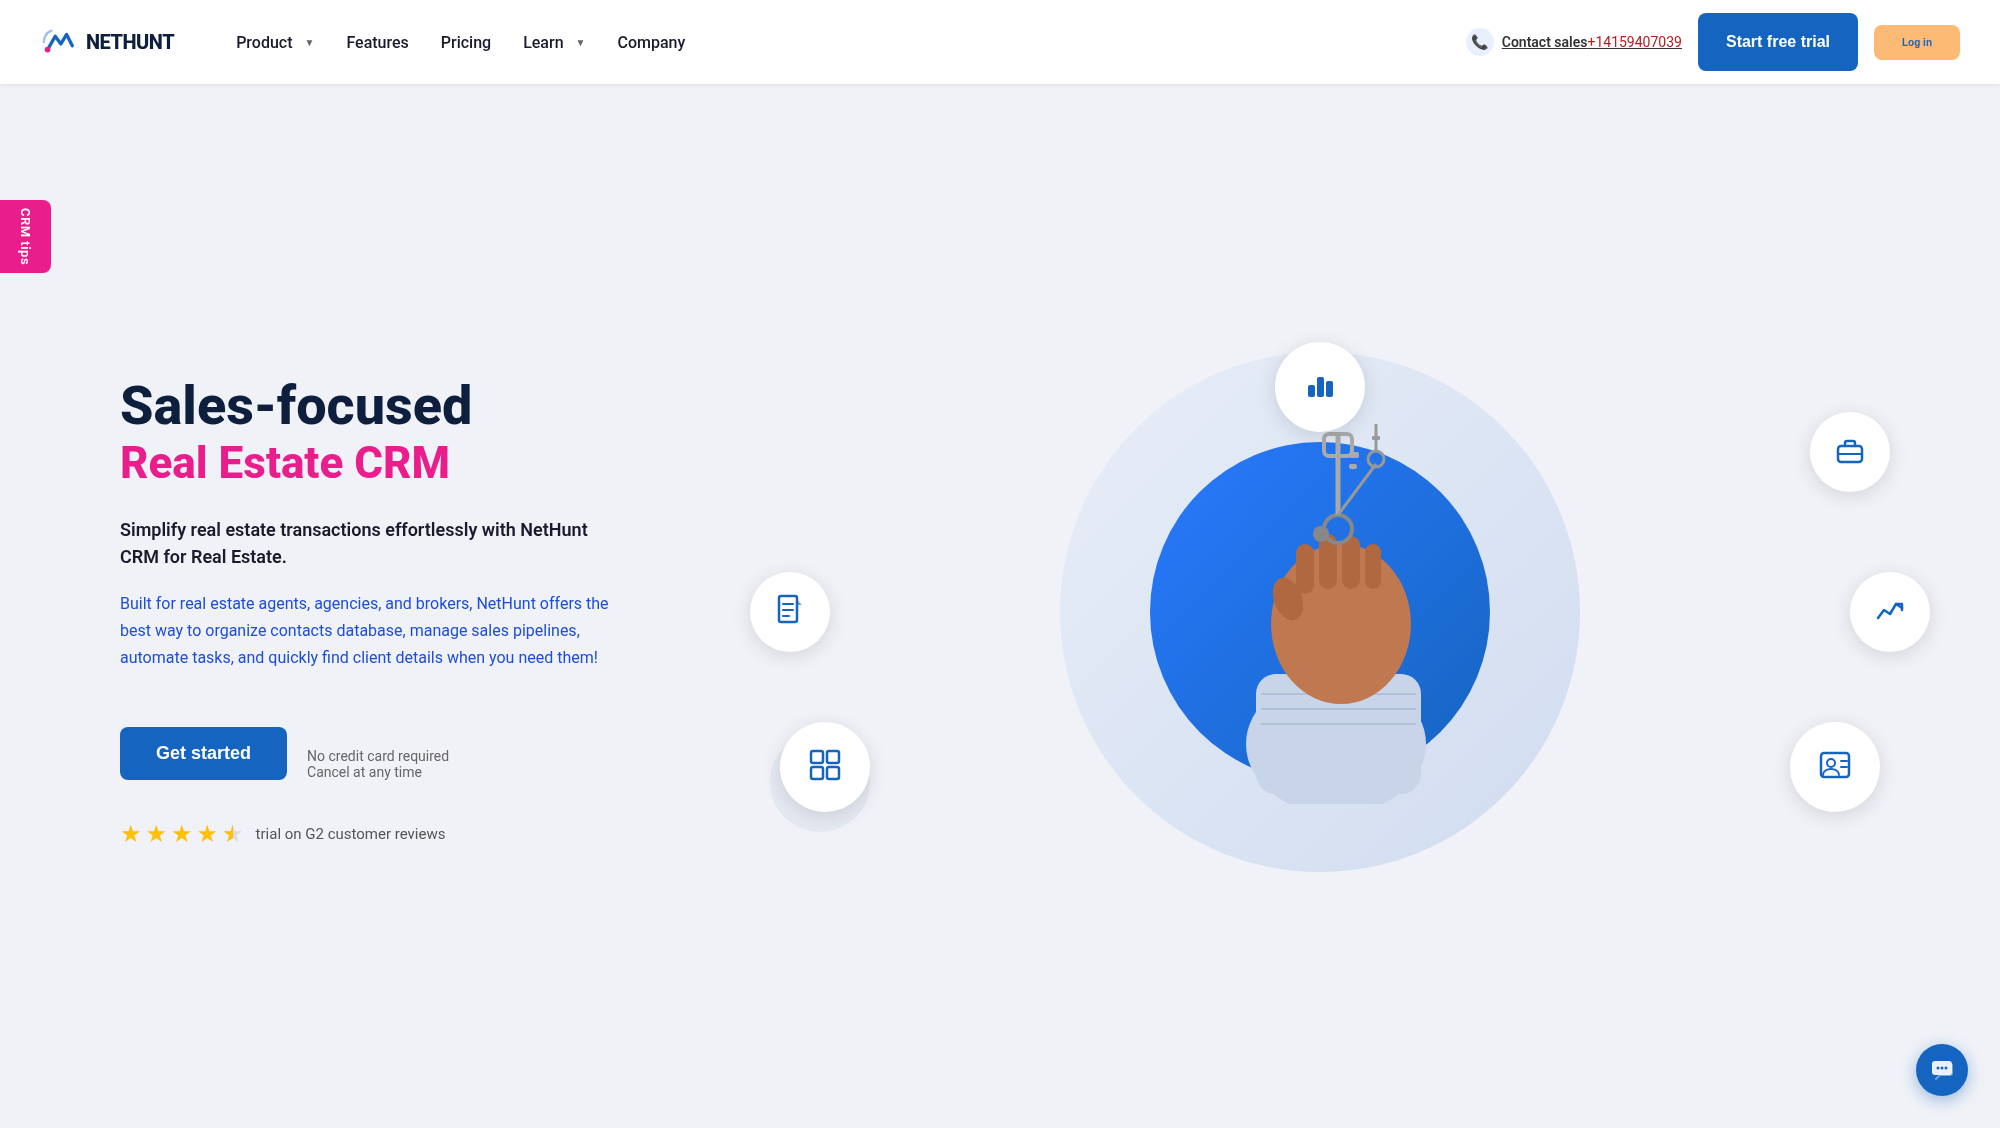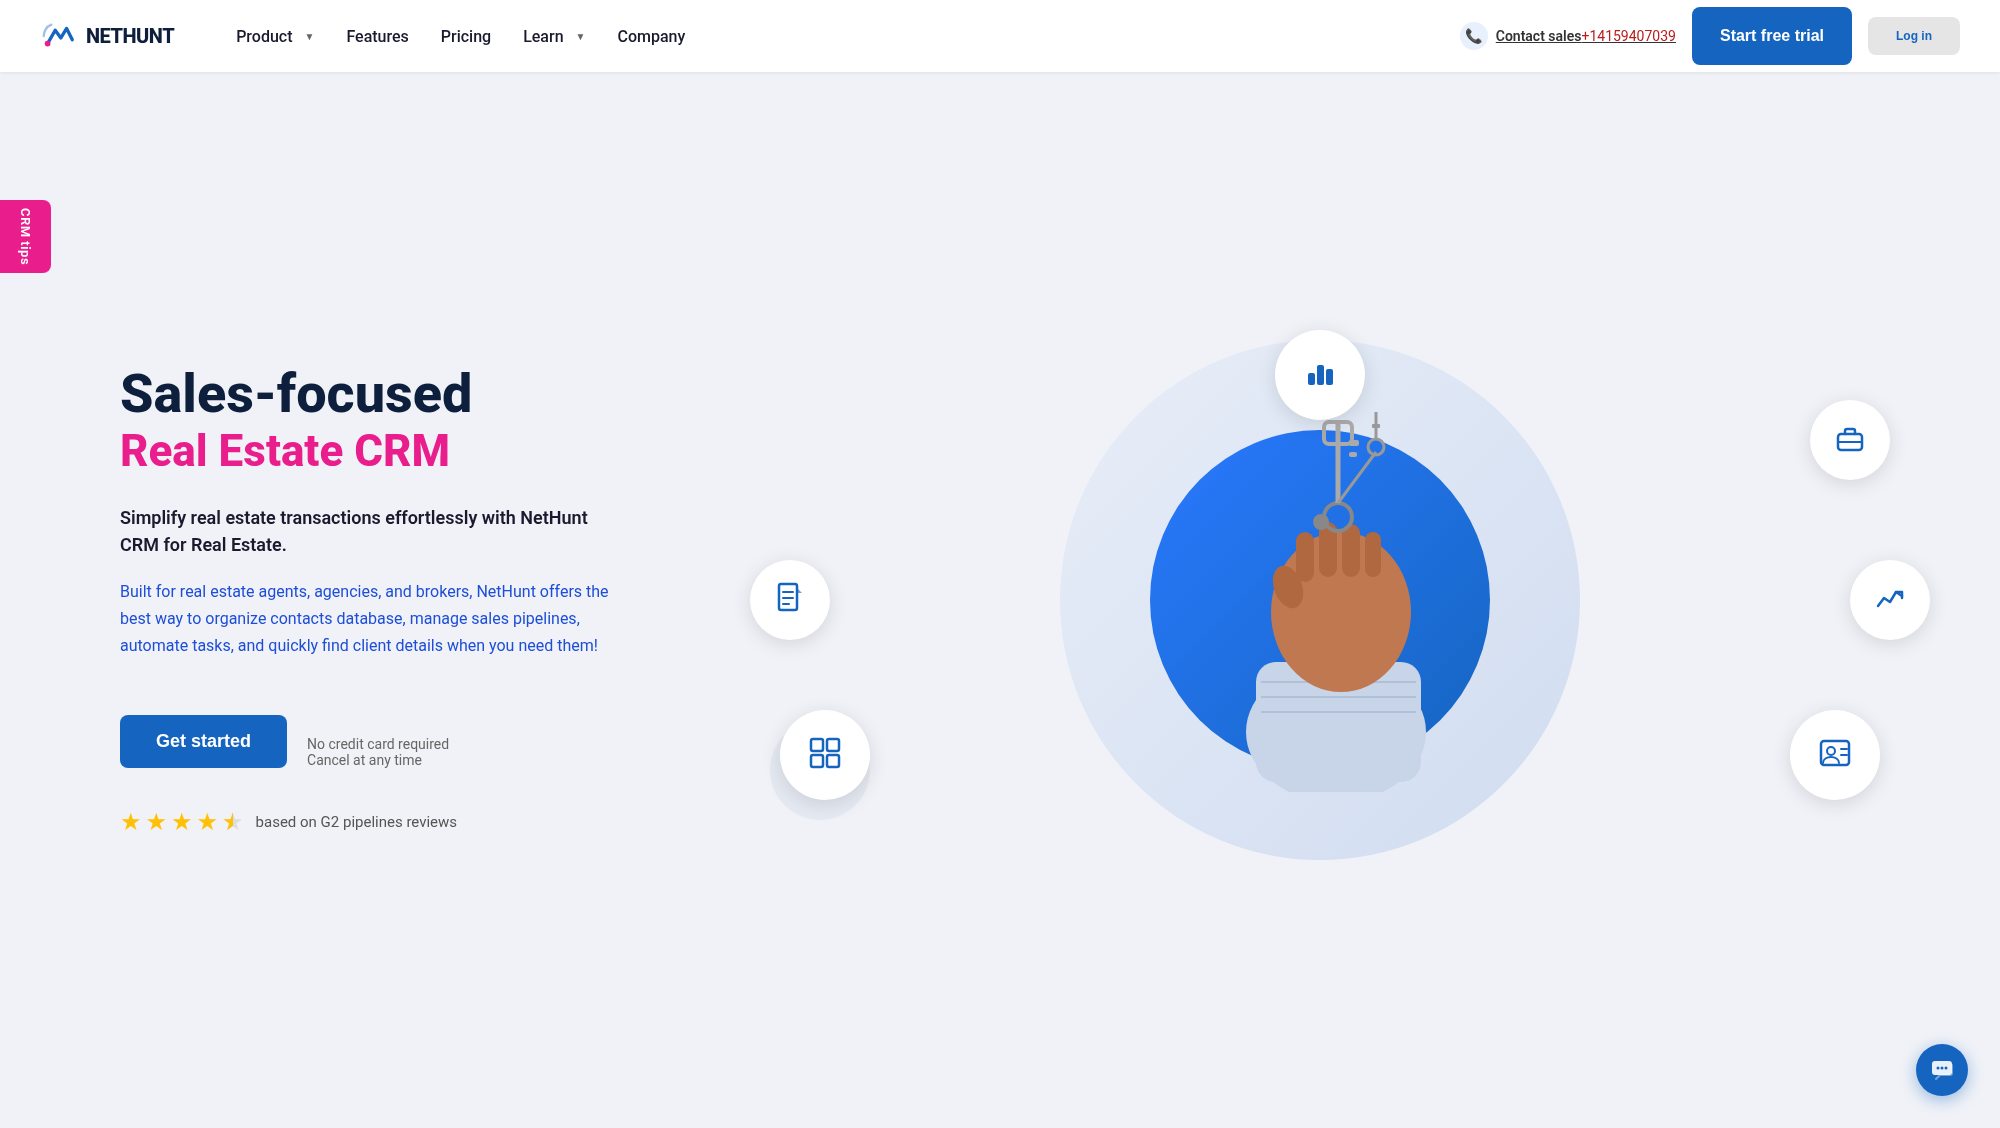--- a/index.html
+++ b/index.html
@@ -9,21 +9,21 @@
       min-height: 100vh;
       overflow-x: hidden;
     }
 
     
     .navbar {
       background: #fff;
       display: flex;
       align-items: center;
       padding: 0 40px;
-      height: 72px;
+      height: 84px;
       box-shadow: 0 1px 4px rgba(0,0,0,0.08);
       position: relative;
       z-index: 10;
     }
     .logo-area {
       display: flex;
       align-items: center;
       gap: 8px;
       margin-right: 48px;
       text-decoration: none;
@@ -90,26 +90,26 @@
       background: #1565c0;
       color: #fff;
       border: none;
       padding: 20px 28px;
       border-radius: 8px;
       font-size: 16px;
       font-weight: 600;
       cursor: pointer;
     }
     .btn-login {
-      background: #e5e5e5;
+      background: #fdba74;
       color: #1565c0;
       border: none;
       padding: 12px 28px;
       border-radius: 8px;
-      font-size: 12px;
+      font-size: 10px;
       font-weight: 600;
       cursor: pointer;
     }
 
     
     .hero {
       display: flex;
       align-items: center;
       padding: 60px 80px 60px 120px;
       min-height: calc(100vh - 72px);
@@ -371,21 +371,21 @@
       <div class="stars">
         <span class="star">★</span>
         <span class="star">★</span>
         <span class="star">★</span>
         <span class="star">★</span>
         <span class="star" style="color:#ddd; position:relative;">
           ★
           <span style="position:absolute;left:0;top:0;width:50%;overflow:hidden;color:#ffc107;">★</span>
         </span>
       </div>
-      <span class="reviews-text">based on G2 pipelines reviews</span>
+      <span class="reviews-text">trial on G2 customer reviews</span>
     </div>
   </div>
 
   <div class="hero-right">
 
     <div class="deco-circle"></div>
 
     <div class="outer-ring"></div>
 
     <div class="inner-circle"></div>

